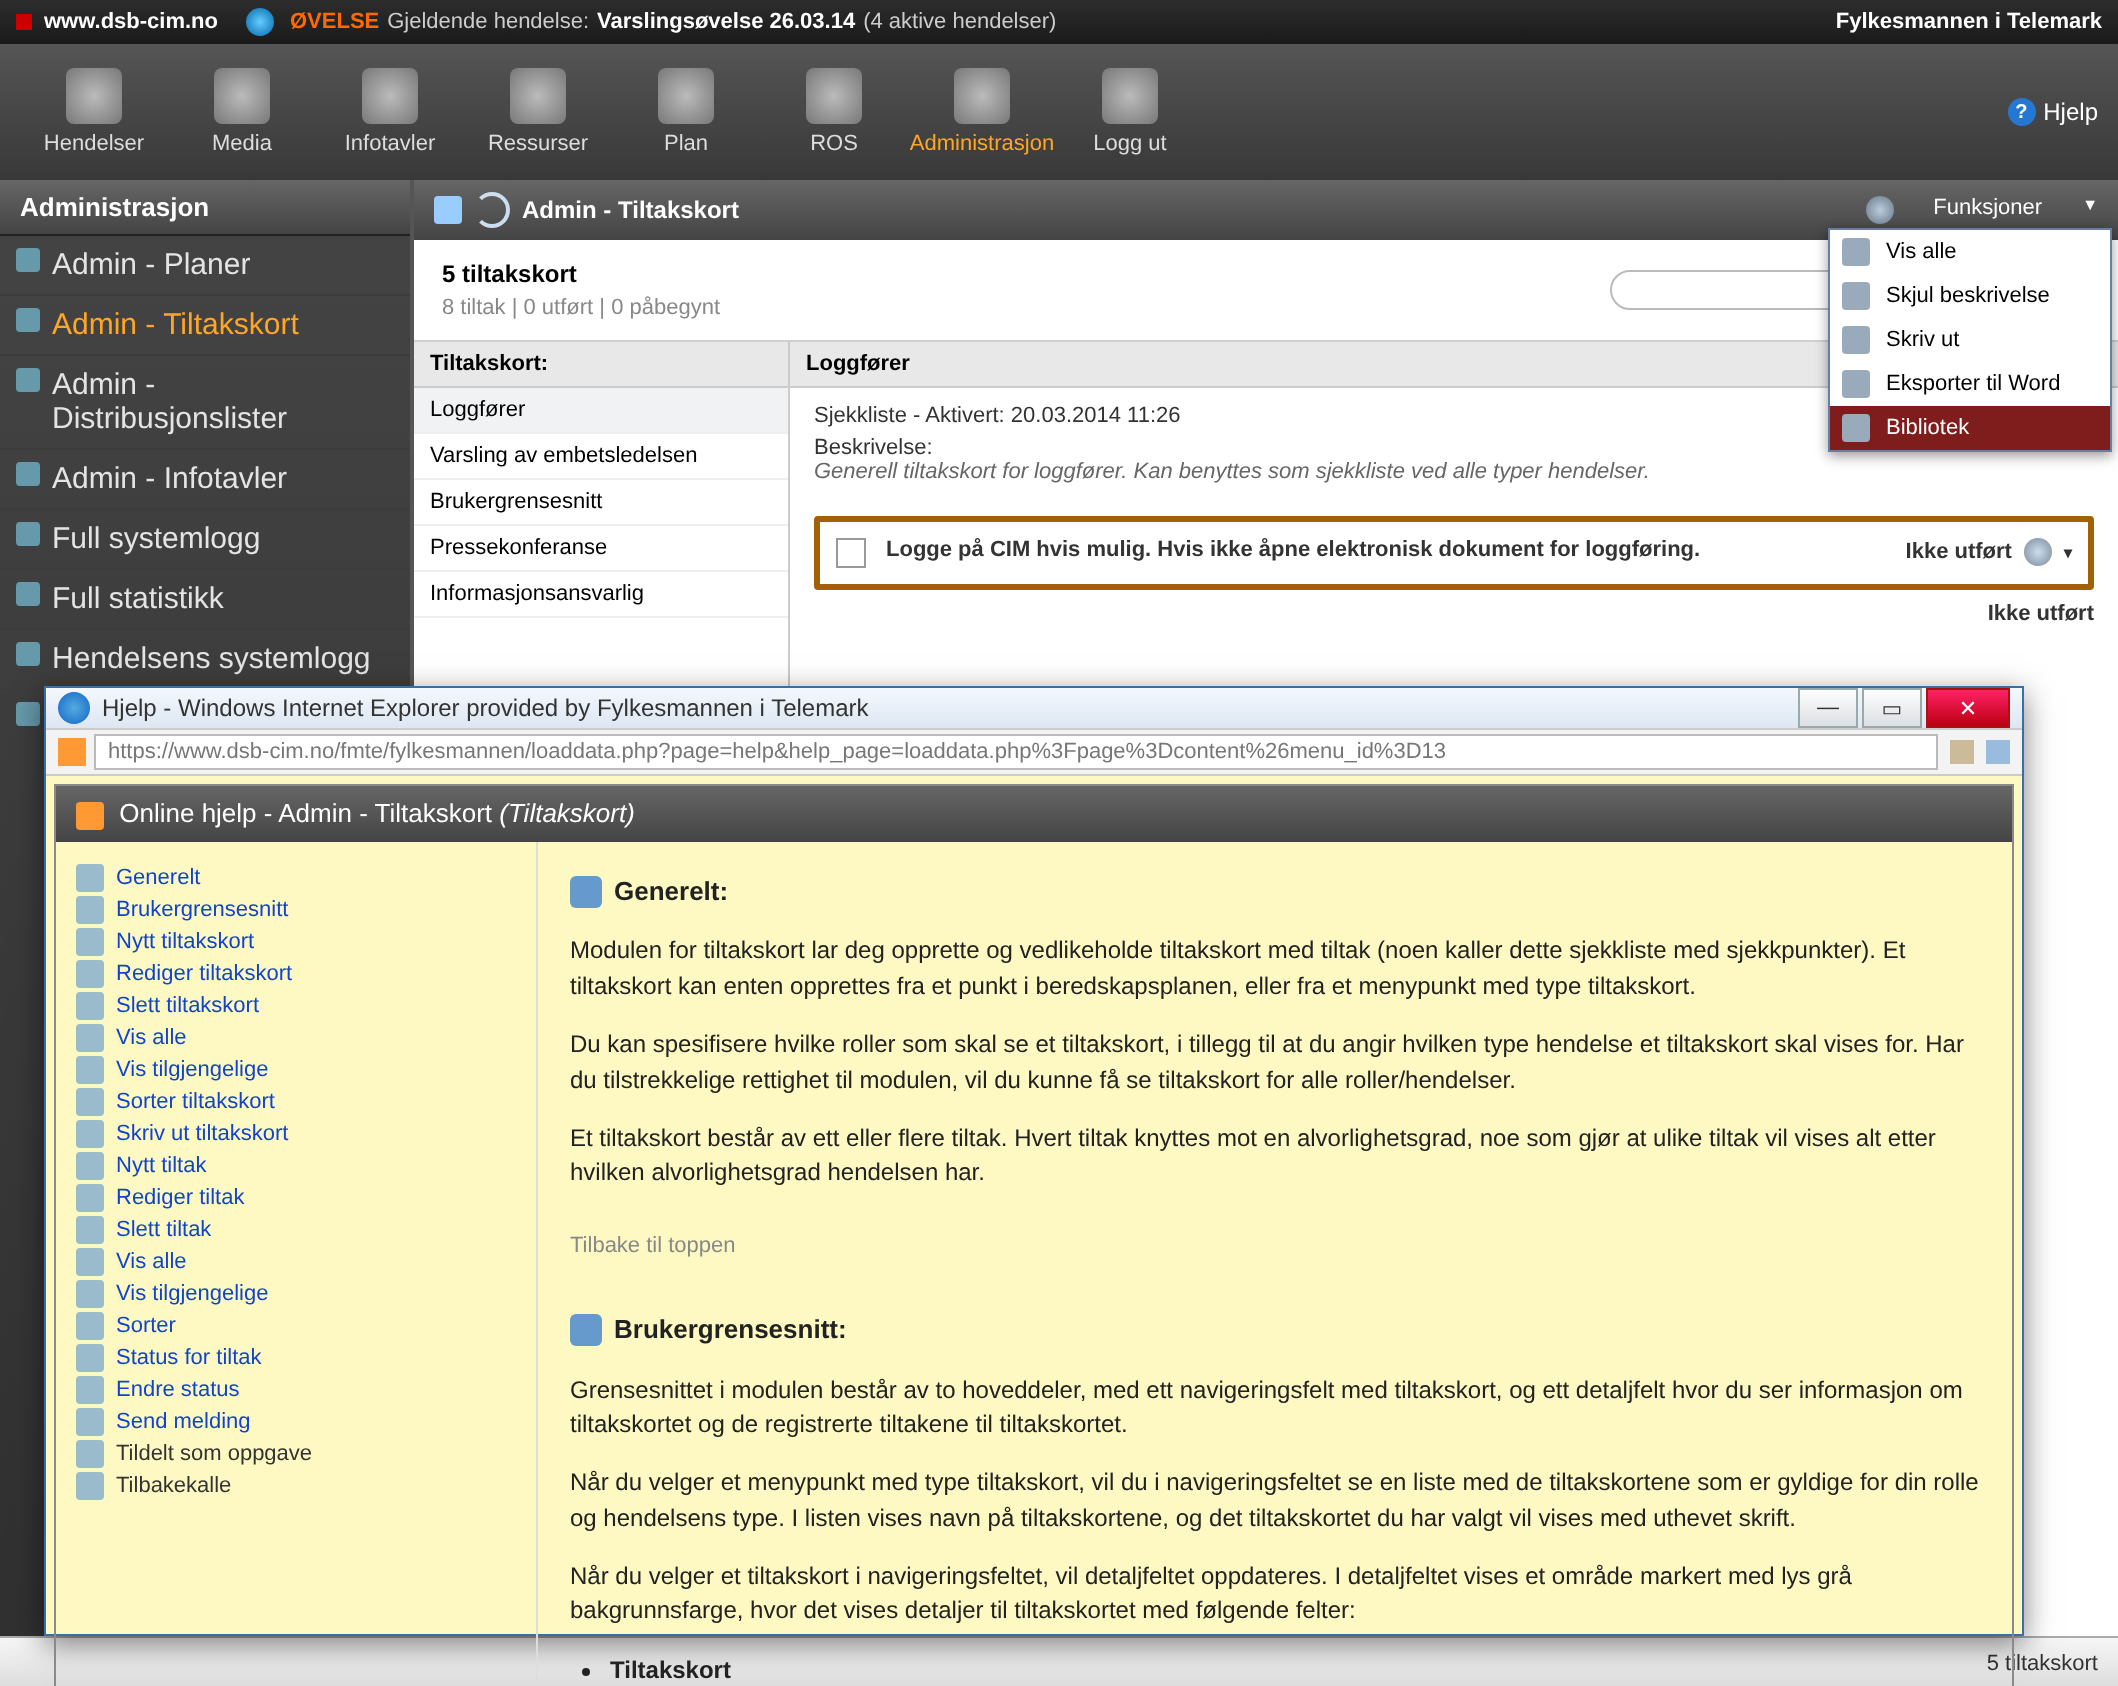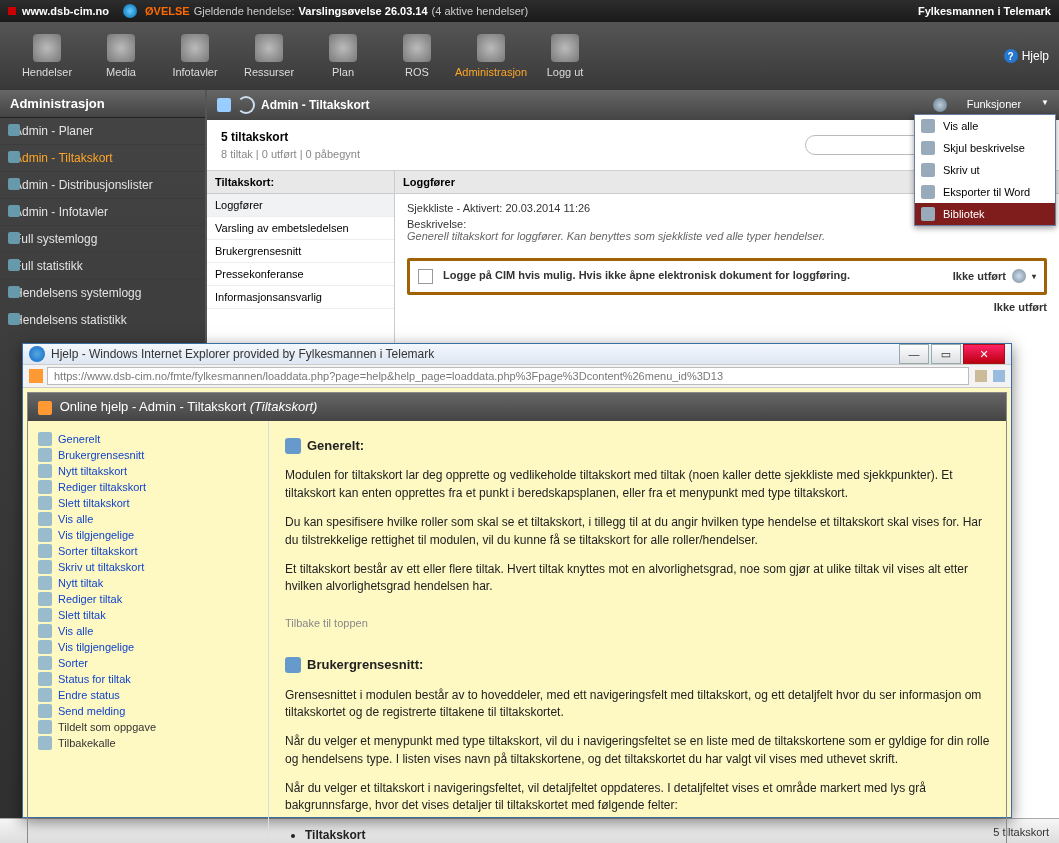--- a/index.html
+++ b/index.html
@@ -11,21 +11,21 @@
   .hdr .right{margin-left:auto;font-weight:bold}
   .toolbar{height:68px;background:linear-gradient(#555,#383838);display:flex;align-items:center;padding:0 10px}
   .tbtn{display:flex;flex-direction:column;align-items:center;width:74px;color:#ddd;font-size:11px;cursor:pointer}
   .tbtn .ico{width:28px;height:28px;border-radius:4px;background:radial-gradient(#bbb,#777);margin-bottom:4px}
   .tbtn.active{color:#ffa627}
   .tbar-right{margin-left:auto;color:#fff;display:flex;align-items:center;gap:4px}
   .qcircle{width:14px;height:14px;border-radius:50%;background:#2478d1;color:#fff;font-size:10px;display:flex;align-items:center;justify-content:center;font-weight:bold}
   .main{display:flex;height:calc(843px - 22px - 68px - 25px)}
   .side{width:205px;background:linear-gradient(#444,#303030);color:#fff}
   .side-h{background:linear-gradient(#666,#444);padding:6px 10px;font-weight:bold;font-size:13px;border-bottom:1px solid #222}
-  .side-item{padding:6px 10px 6px 14px;position:relative;color:#e4e4e4;cursor:pointer;border-bottom:1px solid #3c3c3c;font-size:12px}
+  .side-item{padding:6px 10px 6px 26px;position:relative;color:#e4e4e4;cursor:pointer;border-bottom:1px solid #3c3c3c;font-size:15px}
   .side-item.active{color:#ffa627}
   .side-item::before{content:"";position:absolute;left:8px;top:6px;width:12px;height:12px;background:#69a;border-radius:2px}
   .content{flex:1;background:#fff;display:flex;flex-direction:column;border-left:2px solid #555}
   .crumb{background:linear-gradient(#666,#444);color:#fff;padding:6px 10px;font-weight:bold;display:flex;align-items:center;gap:6px;position:relative}
   .crumb .fn{margin-left:auto;font-size:11px;font-weight:normal;display:flex;gap:20px;cursor:pointer}
   .crumb .gear{width:14px;height:14px;border-radius:50%;background:radial-gradient(#bcd,#678)}
   .tri{font-size:8px}
   .subhead{background:#fff;padding:10px 14px;border-bottom:1px solid #d0d0d0;display:flex;align-items:center;gap:12px}
   .subhead .counts{color:#888;font-size:11px;margin-top:4px}
   .subhead .sbox{margin-left:auto;display:flex;gap:4px}

